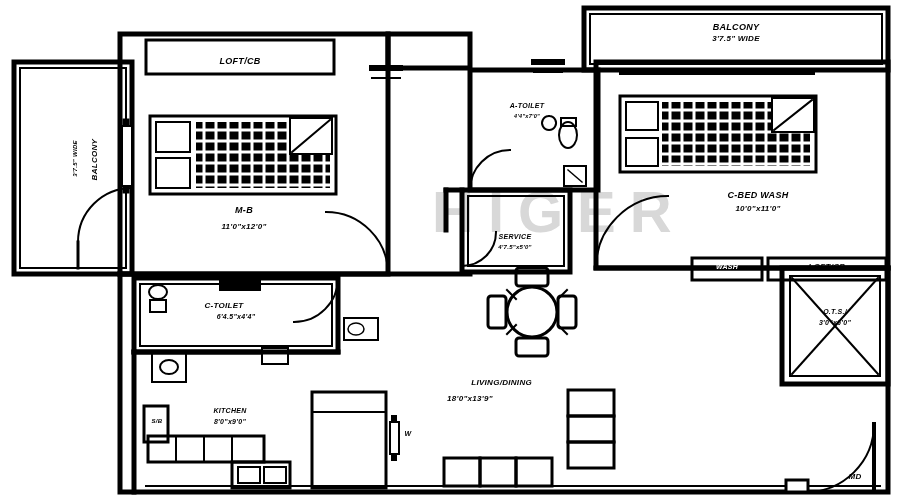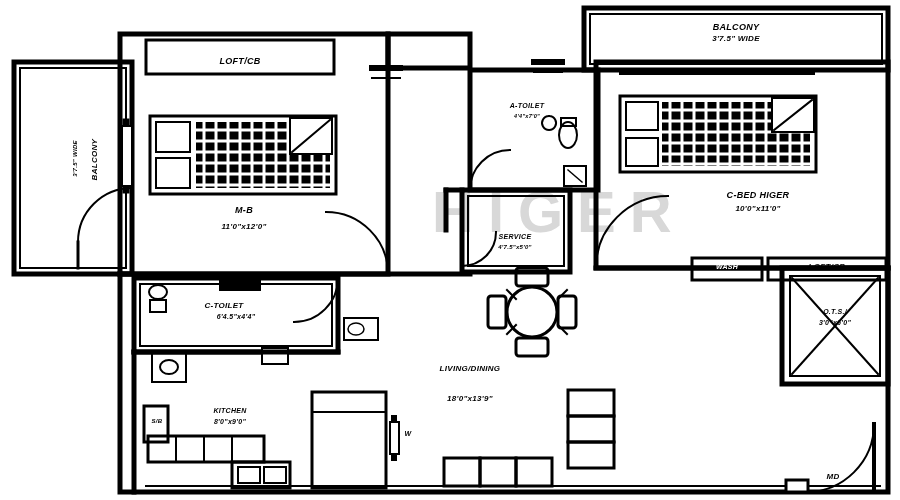--- a/index.html
+++ b/index.html
@@ -239,44 +239,44 @@
 
   <div class="lbl l8 vert" style="left:55px;top:155px;width:80px;transform:rotate(-90deg);">BALCONY</div>
   <div class="lbl l6 vert" style="left:35px;top:155px;width:80px;transform:rotate(-90deg);">3'7.5" WIDE</div>
 
   <div class="lbl l9" style="left:676px;top:22px;width:120px;">BALCONY</div>
   <div class="lbl l8" style="left:676px;top:34px;width:120px;">3'7.5" WIDE</div>
 
   <div class="lbl l9" style="left:202px;top:205px;width:84px;font-style:italic;">M-B</div>
   <div class="lbl l8" style="left:192px;top:222px;width:104px;">11'0"x12'0"</div>
 
-  <div class="lbl l9" style="left:692px;top:190px;width:132px;">C-BED  HIGER</div>
+  <div class="lbl l9" style="left:692px;top:190px;width:132px;">C-BED  WASH</div>
   <div class="lbl l8" style="left:692px;top:204px;width:132px;">10'0"x11'0"</div>
 
   <div class="lbl l7" style="left:494px;top:102px;width:66px;">A-TOILET</div>
   <div class="lbl l55" style="left:494px;top:113px;width:66px;">4'4"x7'0"</div>
 
   <div class="lbl l8" style="left:186px;top:301px;width:76px;">C-TOILET</div>
   <div class="lbl l7" style="left:198px;top:313px;width:76px;">6'4.5"x4'4"</div>
 
   <div class="lbl l7" style="left:478px;top:233px;width:74px;">SERVICE</div>
   <div class="lbl l6" style="left:478px;top:244px;width:74px;">4'7.5"x5'0"</div>
 
   <div class="lbl l7" style="left:194px;top:407px;width:72px;">KITCHEN</div>
   <div class="lbl l7" style="left:194px;top:418px;width:72px;">8'0"x9'0"</div>
 
-  <div class="lbl l8" style="left:408px;top:364px;width:124px;">LIVING/DINING</div>
+  <div class="lbl l8" style="left:408px;top:378px;width:124px;text-align:right;">LIVING/DINING</div>
   <div class="lbl l8" style="left:408px;top:394px;width:124px;">18'0"x13'9"</div>
 
   <div class="lbl l7" style="left:800px;top:308px;width:70px;">O.T.S./</div>
   <div class="lbl l7" style="left:800px;top:319px;width:70px;">3'0"x6'0"</div>
 
   <div class="lbl l8" style="left:795px;top:262px;width:64px;">LOFT/CB</div>
 
   <div class="lbl l7" style="left:703px;top:263px;width:48px;color:#fff;">WASH</div>
 
-  <div class="lbl l8" style="left:818px;top:472px;width:30px;">MD</div>
+  <div class="lbl l8" style="left:840px;top:472px;width:30px;">MD</div>
 
   <div class="lbl l6" style="left:146px;top:418px;width:22px;">S/B</div>
 
   <div class="lbl l7" style="left:400px;top:430px;width:16px;">W</div>
 
 </div>
 
 </body></html>

